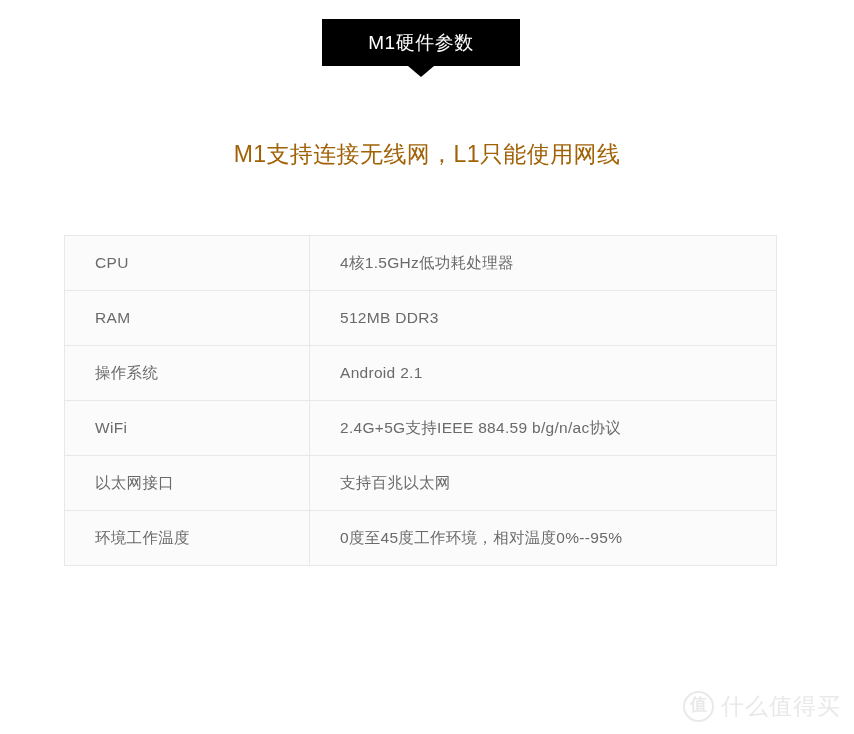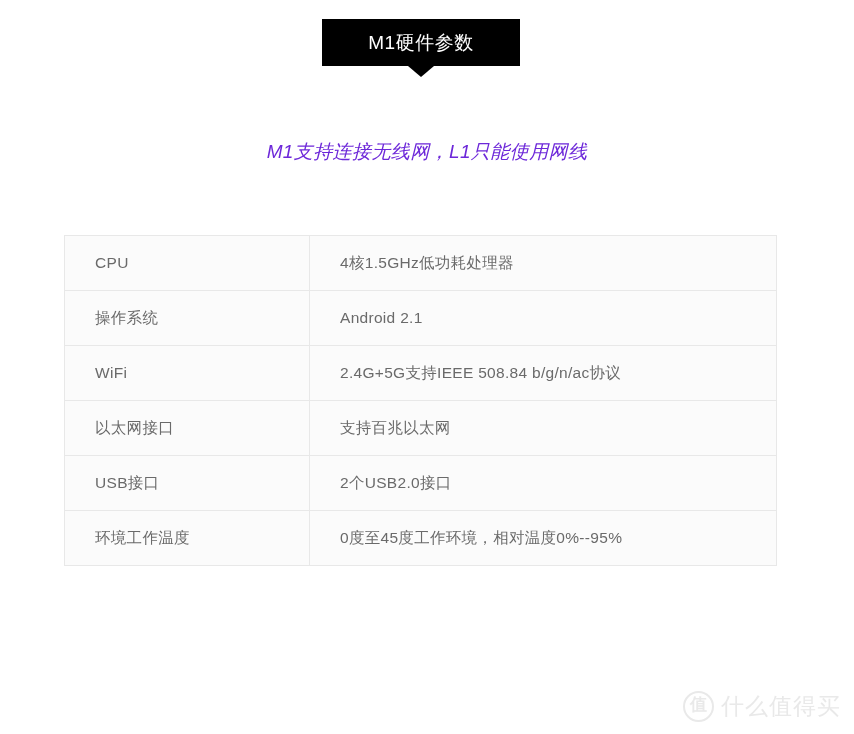--- a/index.html
+++ b/index.html
@@ -52,25 +52,24 @@
     border-top: 11px solid #000000;
   }
 
   
   #subtitle {
     position: absolute;
     left: 0;
     top: 139px;
     width: 854px;
     text-align: center;
-    font-size: 19px;
-    color: #6d28d9;
+    font-size: 23px;
+    color: #a16207;
     letter-spacing: 0.4px;
     white-space: nowrap;
-    font-style: italic;
   }
 
   
   #spec-table {
     position: absolute;
     left: 64px;
     top: 235px;
     width: 713px;
     border-collapse: collapse;
     table-layout: fixed;
@@ -140,34 +139,34 @@
 
 <div id="subtitle">M1支持连接无线网，L1只能使用网线</div>
 
 <table id="spec-table">
   <tbody>
     <tr>
       <td class="spec-label">CPU</td>
       <td class="spec-value">4核1.5GHz低功耗处理器</td>
     </tr>
     <tr>
+      <td class="spec-label">RAM</td>
+      <td class="spec-value">512MB DDR3</td>
+    </tr>
+    <tr>
       <td class="spec-label">操作系统</td>
       <td class="spec-value">Android 2.1</td>
     </tr>
     <tr>
       <td class="spec-label">WiFi</td>
-      <td class="spec-value">2.4G+5G支持IEEE 508.84 b/g/n/ac协议</td>
+      <td class="spec-value">2.4G+5G支持IEEE 884.59 b/g/n/ac协议</td>
     </tr>
     <tr>
       <td class="spec-label">以太网接口</td>
       <td class="spec-value">支持百兆以太网</td>
-    </tr>
-    <tr>
-      <td class="spec-label">USB接口</td>
-      <td class="spec-value">2个USB2.0接口</td>
     </tr>
     <tr>
       <td class="spec-label">环境工作温度</td>
       <td class="spec-value">0度至45度工作环境，相对温度0%--95%</td>
     </tr>
   </tbody>
 </table>
 
 <div id="watermark">
   <div id="watermark-mark">值</div>

